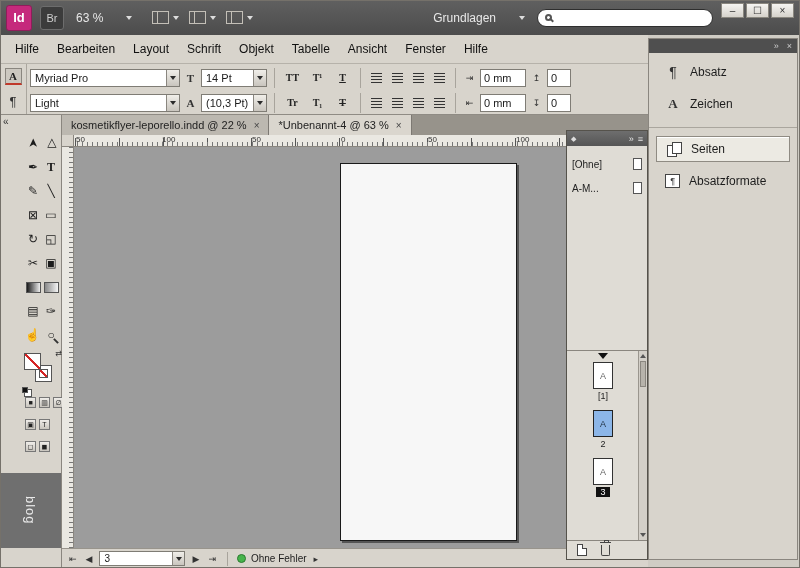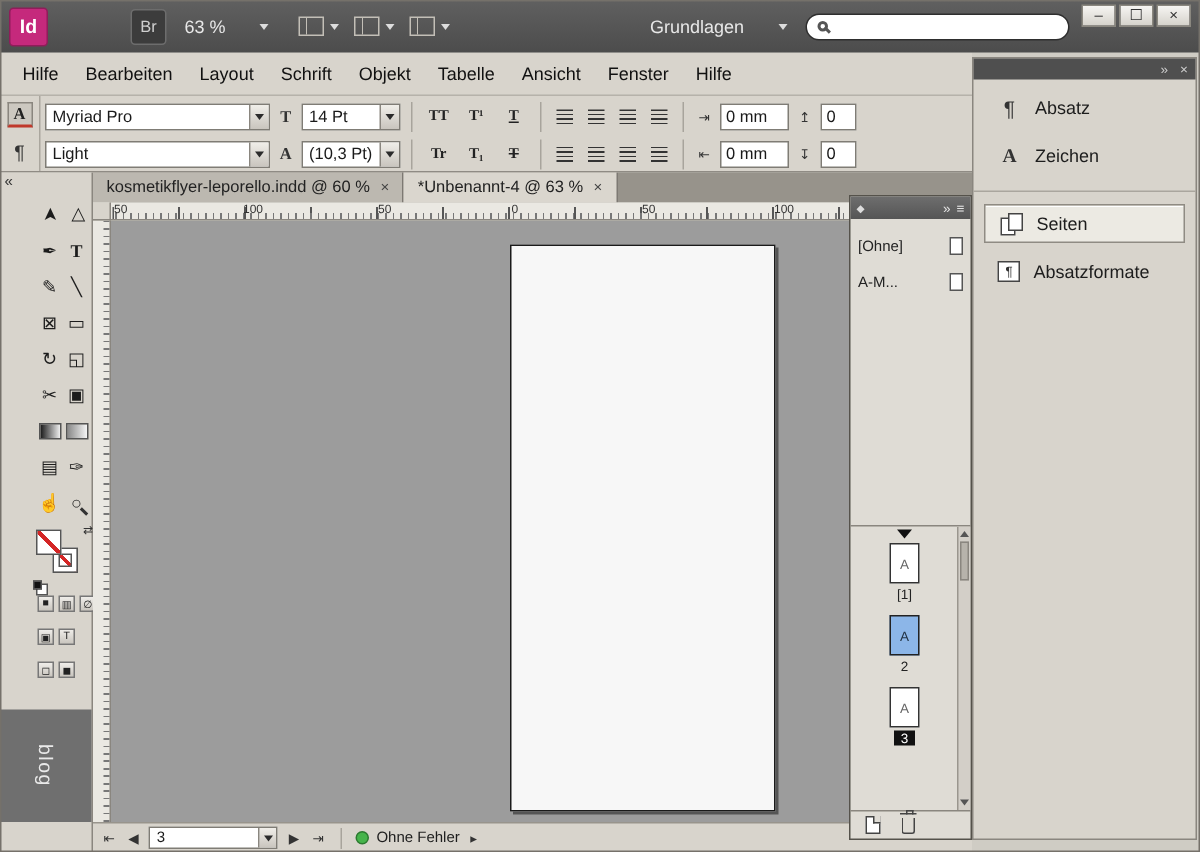--- a/index.html
+++ b/index.html
@@ -10,21 +10,21 @@
     background:#cfccc4;
   }
   .win-frame { position:absolute; inset:0; border:1px solid #75716a; pointer-events:none; z-index:60; }
 
   
   .titlebar { position:absolute; left:0; top:0; width:800px; height:35px;
     background:linear-gradient(#606060,#4c4c4c); display:flex; align-items:center; gap:8px; padding:0 6px; z-index:10; }
   .app-badge { width:26px; height:26px; background:#c5297c; border:1px solid #8f1d5a; border-radius:3px;
     color:#fff; font-weight:bold; font-size:13px; display:flex; align-items:center; justify-content:center; }
   .br-badge { width:24px; height:24px; background:#3c3c3c; border:1px solid #6d6d6d; border-radius:3px;
-    color:#cfcfcf; font-weight:normal; font-size:11px; display:flex; align-items:center; justify-content:center;margin-left:47px; }
+    color:#cfcfcf; font-weight:normal; font-size:11px; display:flex; align-items:center; justify-content:center; }
   .combo-dark { display:flex; align-items:center; gap:23px; color:#e8e8e8; font-size:12px; padding:2px 4px; }
   .caret { width:0; height:0; border-left:3px solid transparent; border-right:3px solid transparent; border-top:4px solid #2b2b2b; display:inline-block; }
   .caret.light { border-top-color:#ddd; }
   .tb-group { display:flex; align-items:center; gap:10px; margin-left:8px; }
   .tb-ic-wrap { display:flex; align-items:center; gap:4px; }
   .tb-ic { width:17px; height:13px; border:1px solid #c3bfb7; background:
     linear-gradient(90deg,transparent 0 4px,#c3bfb7 4px 5px,transparent 5px); }
   .workspace { margin-left:auto; }
   .search { width:176px; height:18px; border-radius:9px; background:#fff; border:1px solid #2e2e2e;
     display:flex; align-items:center; gap:5px; padding:0 7px; }
@@ -370,21 +370,21 @@
     <span class="sbtn">◻</span>
     <span class="sbtn">◼</span>
   </div>
   <div class="blog">
       <span>blog</span>
     </div>
 </div>
 
 <div class="tabbar">
   <div class="tab">
-    <span>kosmetikflyer-leporello.indd @ 60 %</span>
+    <span>kosmetikflyer-leporello.indd @ 22 %</span>
     <span class="tab-close">×</span>
   </div>
   <div class="tab active">
     <span>*Unbenannt-4 @ 63 %</span>
     <span class="tab-close">×</span>
   </div>
 </div>
 
 <div class="hruler">
   <i class="hticks-major"></i>

